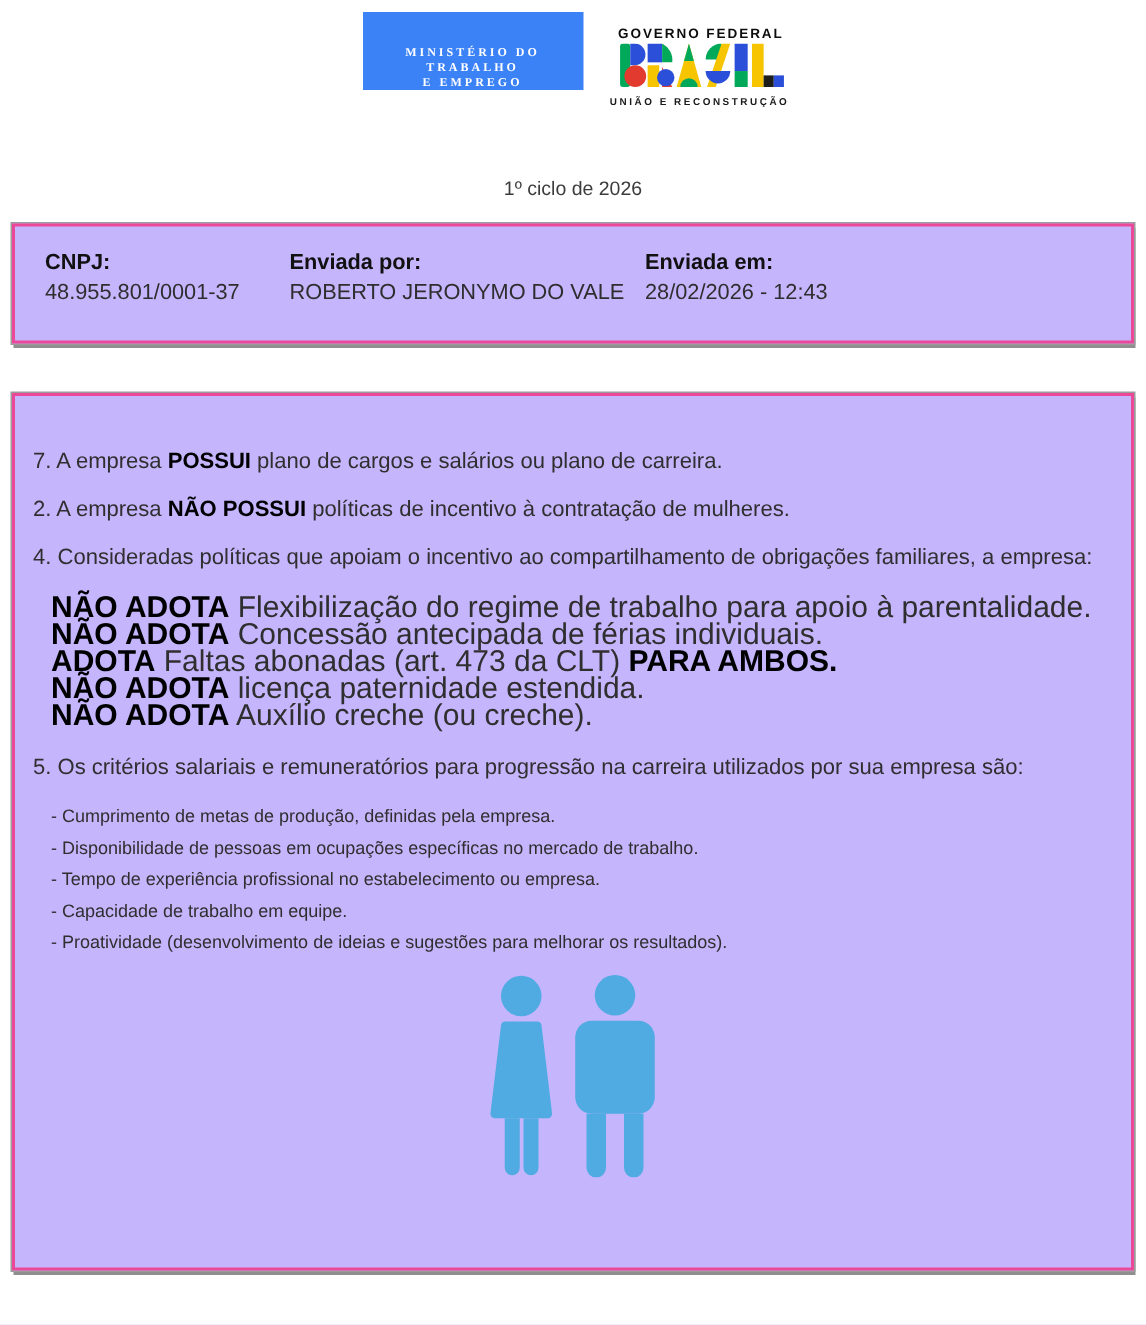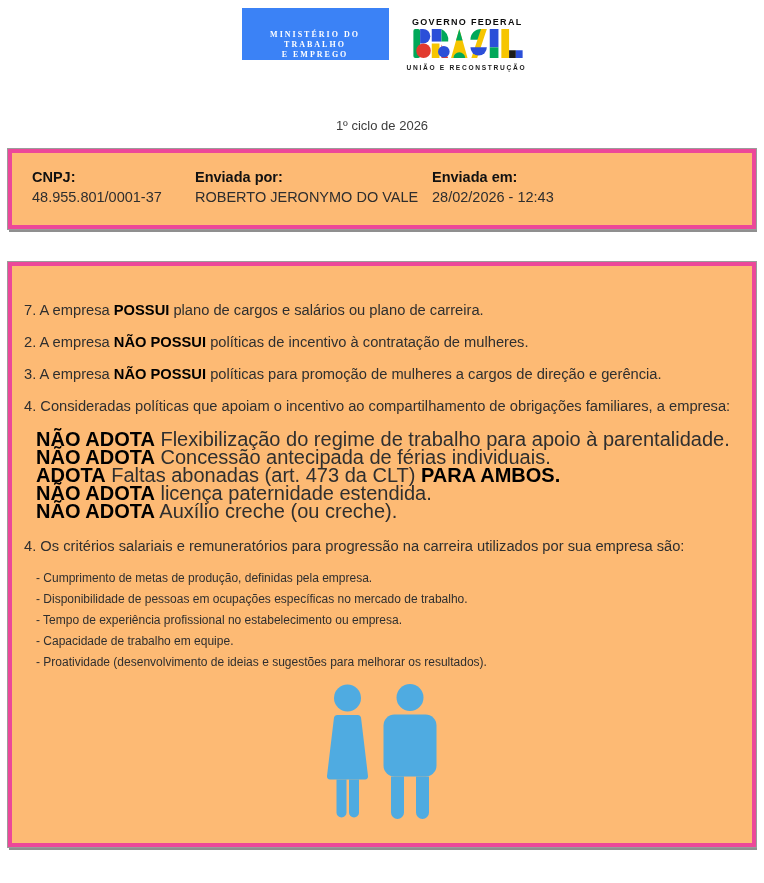--- a/index.html
+++ b/index.html
@@ -33,22 +33,22 @@
   .gov-bottom {
     font-size: 6.6px; font-weight: bold; letter-spacing: 1.7px;
     color: #1a1a1a; white-space: nowrap;
   }
   
   .title-block { text-align: center; margin-top: 40px; }
   .doc-title { font-size: 19px; font-weight: 400; color: #3c3c3c; line-height: 24px; }
   .doc-subtitle { font-size: 13px; color: #3c3c3c; margin-top: 3px; }
   
   .panel {
-    margin: 0 8px; background: #fdba74;
-    border: 4px solid #ec4899;
+    margin: 0 8px; background: #c4b5fd;
+    border: 2px solid #ec4899;
     box-shadow: 0 0 0 1px #9b9b9b, 1px 3px 0 0 #8f8f8f;
   }
   .info-panel {
     margin-top: 16px; height: 80px;
     padding: 17px 20px 0 20px;
     display: flex; align-items: flex-start;
   }
   .info-field .label { font-size: 14.5px; font-weight: bold; color: #111; line-height: 15px; }
   .info-field .value { font-size: 14.5px; color: #2e2e2e; margin-top: 5px; line-height: 15px; }
   .col-cnpj { width: 163px; }
@@ -125,32 +125,31 @@
   </div>
   <div class="info-field col-em">
     <div class="label">Enviada em:</div>
     <div class="value">28/02/2026 - 12:43</div>
   </div>
 </div>
 
 <div class="panel main-panel">
   <p class="item"><span>7. A empresa </span><span class="seg-b">POSSUI</span><span> plano de cargos e salários ou plano de carreira.</span></p>
   <p class="item"><span>2. A empresa </span><span class="seg-b">NÃO POSSUI</span><span> políticas de incentivo à contratação de mulheres.</span></p>
-  <p class="item"><span>3. A empresa </span><span class="seg-b">NÃO POSSUI</span><span> políticas para promoção de mulheres a cargos de direção e gerência.</span></p>
   <p class="item"><span>4. Consideradas políticas que apoiam o incentivo ao compartilhamento de obrigações familiares, a empresa:</span></p>
 
   <div class="sub-block">
     <div class="sub-line"><span class="seg-b">NÃO ADOTA</span><span> Flexibilização do regime de trabalho para apoio à parentalidade.</span></div>
     <div class="sub-line"><span class="seg-b">NÃO ADOTA</span><span> Concessão antecipada de férias individuais.</span></div>
     <div class="sub-line"><span class="seg-b">ADOTA</span><span> Faltas abonadas (art. 473 da CLT) </span><span class="seg-b">PARA AMBOS.</span></div>
     <div class="sub-line"><span class="seg-b">NÃO ADOTA</span><span> licença paternidade estendida.</span></div>
     <div class="sub-line"><span class="seg-b">NÃO ADOTA</span><span> Auxílio creche (ou creche).</span></div>
   </div>
 
-  <p class="item"><span>4. Os critérios salariais e remuneratórios para progressão na carreira utilizados por sua empresa são:</span></p>
+  <p class="item"><span>5. Os critérios salariais e remuneratórios para progressão na carreira utilizados por sua empresa são:</span></p>
 
   <div class="bullet-block">
     <div class="bullet-line">- Cumprimento de metas de produção, definidas pela empresa.</div>
     <div class="bullet-line">- Disponibilidade de pessoas em ocupações específicas no mercado de trabalho.</div>
     <div class="bullet-line">- Tempo de experiência profissional no estabelecimento ou empresa.</div>
     <div class="bullet-line">- Capacidade de trabalho em equipe.</div>
     <div class="bullet-line">- Proatividade (desenvolvimento de ideias e sugestões para melhorar os resultados).</div>
   </div>
 
   <div class="icon-row">

